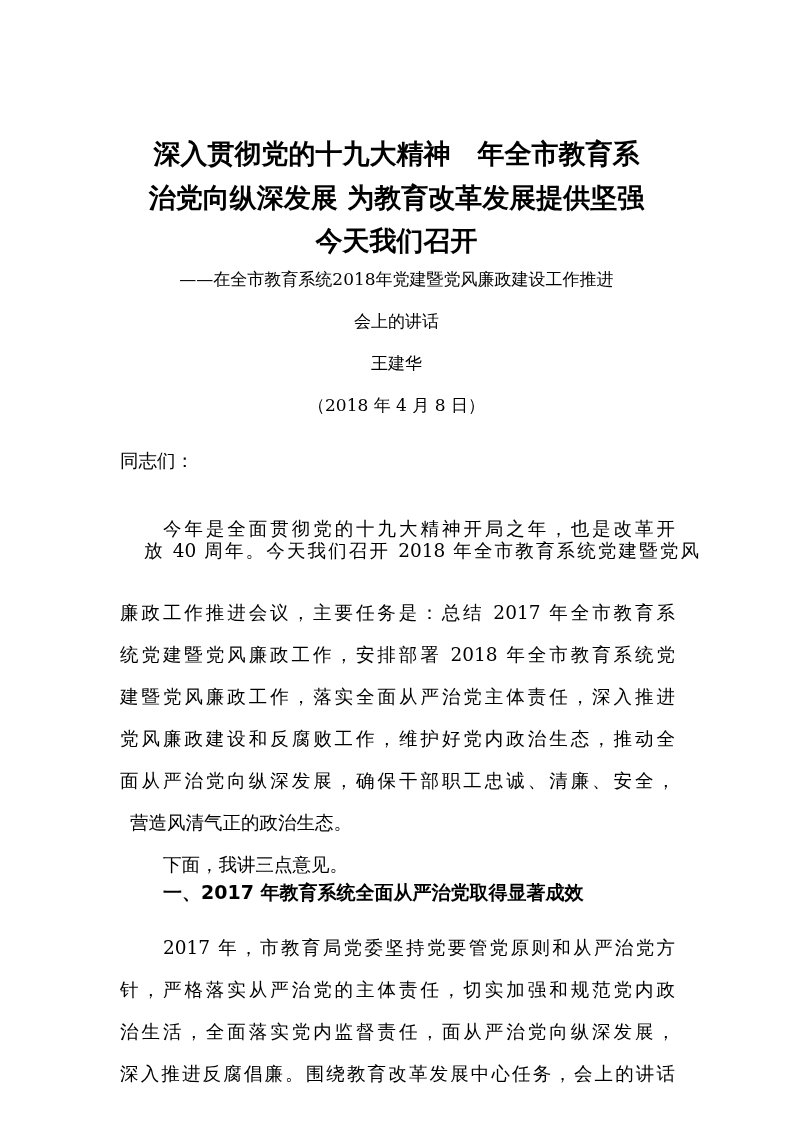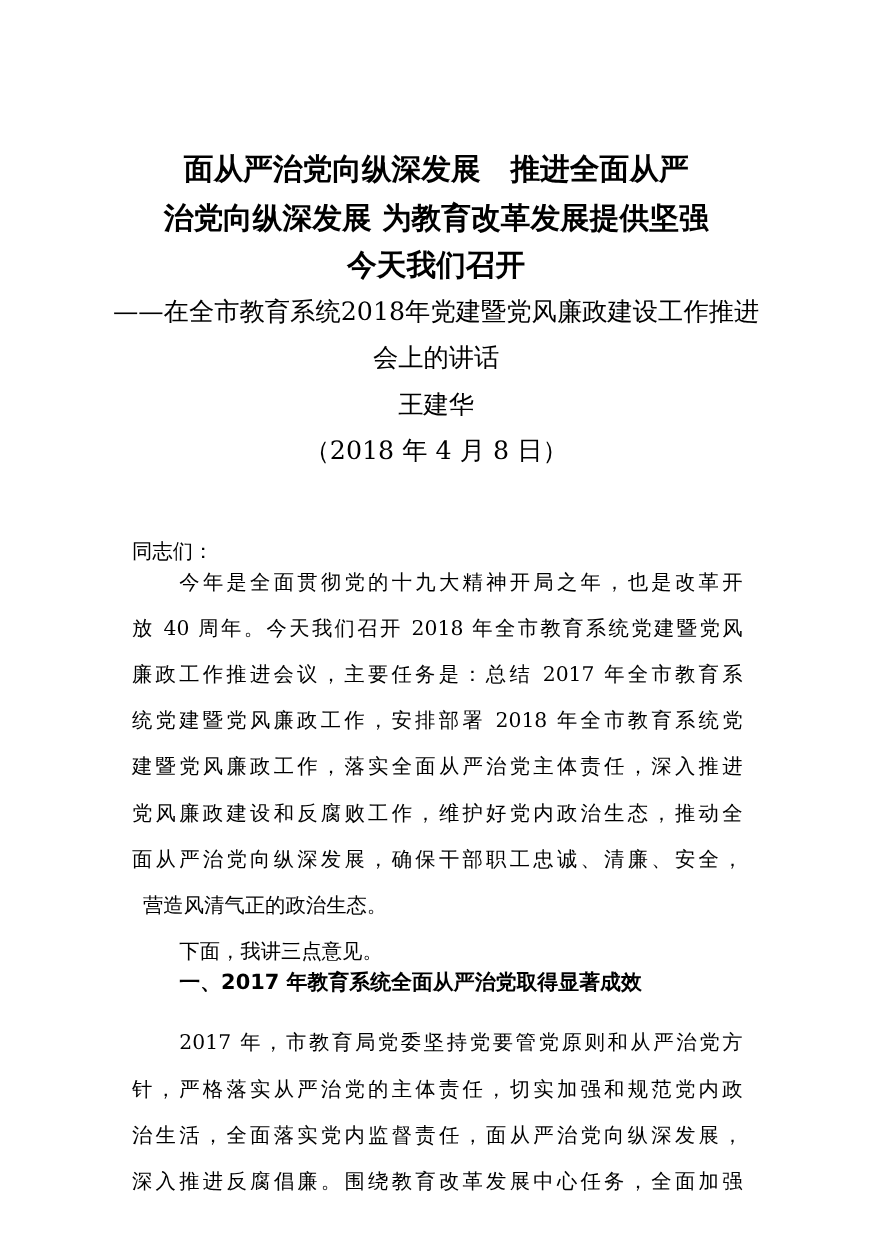--- a/index.html
+++ b/index.html
@@ -1,52 +1,52 @@
 <!DOCTYPE html>
 <html><head>
 <meta charset="utf-8">
 <style>
   html, body { margin:0; padding:0; background:#ffffff; }
   body { width:793px; height:1122px; position:relative; overflow:hidden; color:#000; }
   .page { position:absolute; left:0; top:0; width:793px; height:1122px; background:#fff; }
   .line { position:absolute; white-space:nowrap; }
   .title { font-family:"DejaVu Sans", sans-serif; font-weight:bold; font-size:27px; left:0; width:793px; text-align:center; letter-spacing:0px; }
-  .center { font-family:"DejaVu Serif", serif; font-size:23px; left:0; width:793px; text-align:center; }
+  .center { font-family:"DejaVu Serif", serif; font-size:17px; left:0; width:793px; text-align:center; }
   .body { font-family:"DejaVu Serif", serif; font-size:18.5px; left:120px; width:555px; text-align:justify; text-align-last:justify; }
   .body.last { text-align-last:left; }
   .indent { left:163px; width:512px; }
   .heading { font-family:"DejaVu Sans", sans-serif; font-weight:bold; font-size:19px; left:163px; }
 </style>
 </head>
 <body>
 
 <div class="page">
 
-  <div class="line title" style="top:136px;">面从严治党向纵深发展　推进全面从严</div>
+  <div class="line title" style="top:136px;">深入贯彻党的十九大精神　年全市教育系</div>
   <div class="line title" style="top:180px;">治党向纵深发展 为教育改革发展提供坚强</div>
   <div class="line title" style="top:223px;">今天我们召开</div>
 
   <div class="line center" style="top:268px;">——在全市教育系统2018年党建暨党风廉政建设工作推进</div>
   <div class="line center" style="top:352px;">王建华</div>
   <div class="line center" style="top:310px;">会上的讲话</div>
   <div class="line center" style="top:394px;text-align:center;">（2018 年 4 月 8 日）</div>
 
-  <div class="line body last" style="top:488px;">同志们：</div>
+  <div class="line body last" style="top:448px;">同志们：</div>
 
   <div class="line body indent" style="top:516px;">今年是全面贯彻党的十九大精神开局之年，也是改革开</div>
-  <div class="line body" style="top:558px;">放 40 周年。今天我们召开 2018 年全市教育系统党建暨党风</div>
+  <div class="line body" style="top:538px;margin-left:24px;">放 40 周年。今天我们召开 2018 年全市教育系统党建暨党风</div>
   <div class="line body" style="top:600px;">廉政工作推进会议，主要任务是：总结 2017 年全市教育系</div>
   <div class="line body" style="top:642px;">统党建暨党风廉政工作，安排部署 2018 年全市教育系统党</div>
   <div class="line body" style="top:684px;">建暨党风廉政工作，落实全面从严治党主体责任，深入推进</div>
   <div class="line body" style="top:726px;">党风廉政建设和反腐败工作，维护好党内政治生态，推动全</div>
   <div class="line body" style="top:768px;">面从严治党向纵深发展，确保干部职工忠诚、清廉、安全，</div>
   <div class="line body last" style="top:810px;margin-left:10px;">营造风清气正的政治生态。</div>
 
   <div class="line body indent last" style="top:852px;">下面，我讲三点意见。</div>
 
   <div class="line heading" style="top:880px;">一、2017 年教育系统全面从严治党取得显著成效</div>
 
   <div class="line body indent" style="top:935px;">2017 年，市教育局党委坚持党要管党原则和从严治党方</div>
   <div class="line body" style="top:977px;">针，严格落实从严治党的主体责任，切实加强和规范党内政</div>
   <div class="line body" style="top:1019px;">治生活，全面落实党内监督责任，面从严治党向纵深发展，</div>
-  <div class="line body" style="top:1061px;">深入推进反腐倡廉。围绕教育改革发展中心任务，全面加强</div>
+  <div class="line body" style="top:1061px;">深入推进反腐倡廉。围绕教育改革发展中心任务，会上的讲话</div>
 
 </div>
 
 </body></html>

